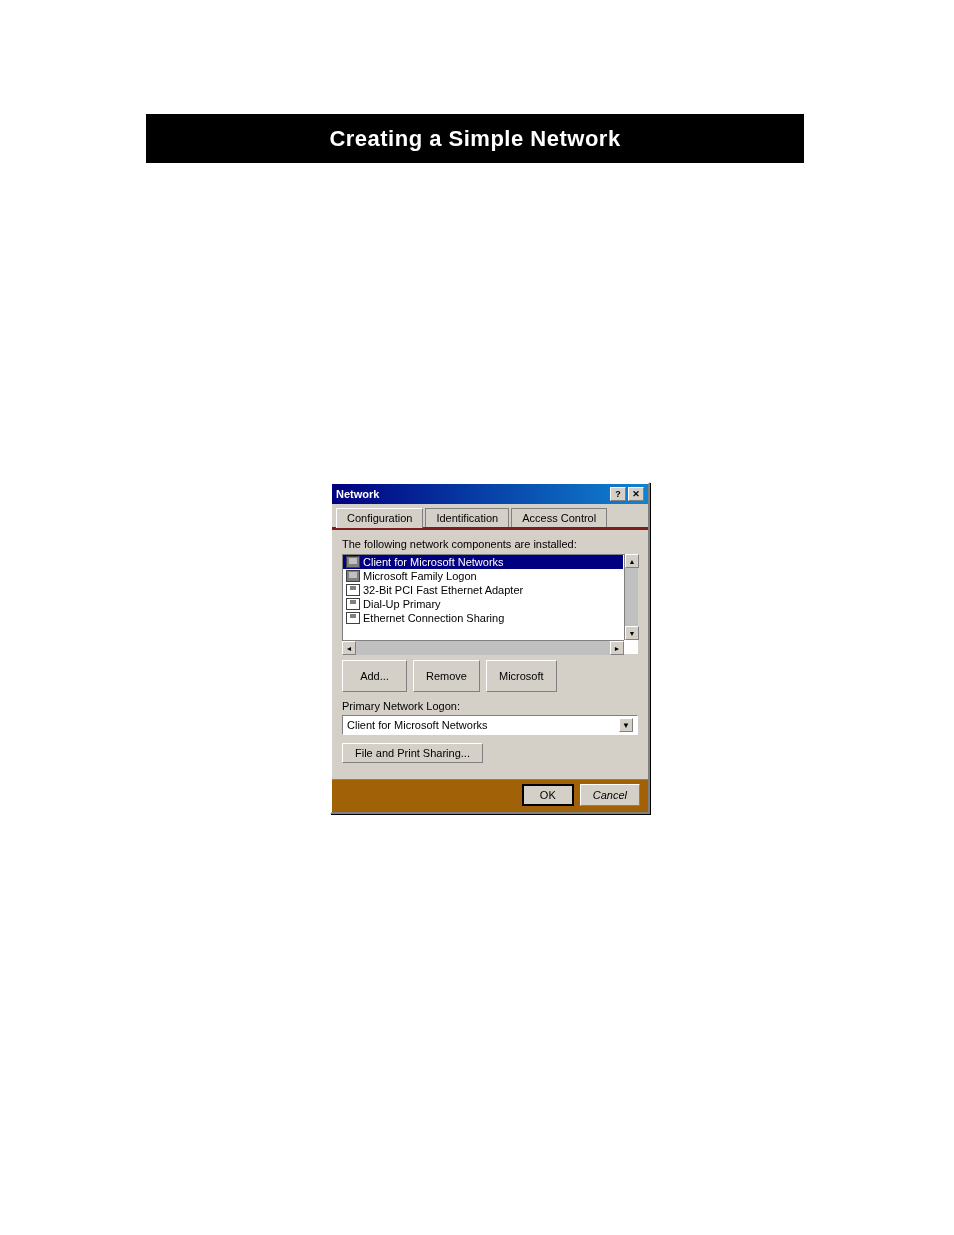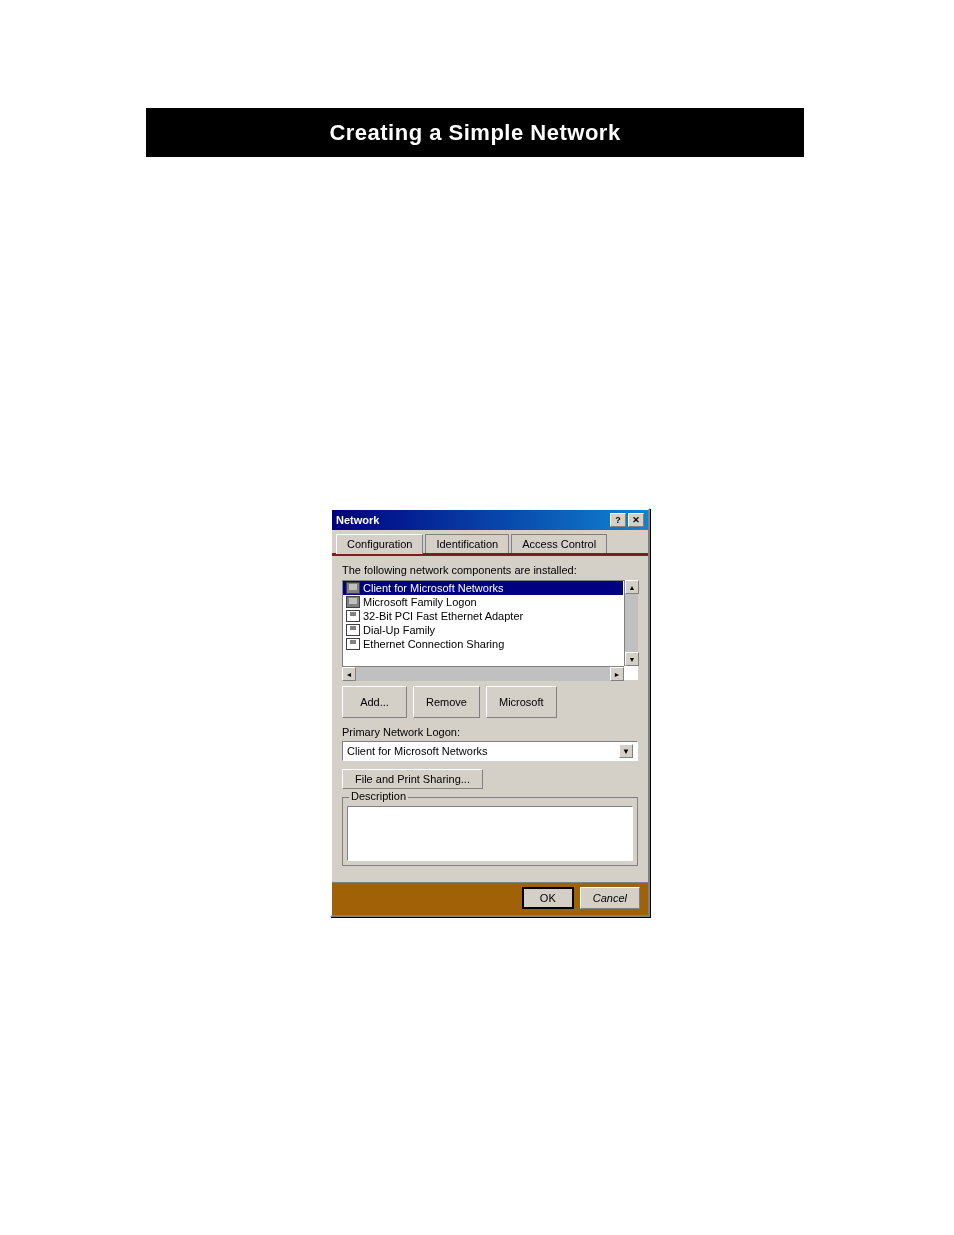--- a/index.html
+++ b/index.html
@@ -13,42 +13,42 @@
       height: 1235px;
       background-color: #ffffff;
       font-family: Arial, sans-serif;
       position: relative;
       overflow: hidden;
     }
 
     
     .page-header {
       position: absolute;
-      top: 108px;
+      top: 114px;
       left: 146px;
       width: 658px;
       height: 49px;
       background-color: #000000;
       display: flex;
       align-items: center;
       justify-content: center;
     }
 
     .page-title {
       color: #ffffff;
       font-size: 22px;
       font-weight: bold;
       font-family: Arial, sans-serif;
       letter-spacing: 0.5px;
     }
 
     
     .dialog-container {
       position: absolute;
-      top: 508px;
+      top: 482px;
       left: 330px;
       width: 320px;
     }
 
     .dialog-window {
       background-color: #d4d0c8;
       border: 2px solid #ffffff;
       border-right-color: #808080;
       border-bottom-color: #808080;
       box-shadow: 1px 1px 0px #000000;
@@ -403,21 +403,21 @@
           <div class="list-item">
             <span class="icon-box icon-box-client"></span>
             <span>Microsoft Family Logon</span>
           </div>
           <div class="list-item">
             <span class="icon-box icon-box-network"></span>
             <span>32-Bit PCI Fast Ethernet Adapter</span>
           </div>
           <div class="list-item">
             <span class="icon-box icon-box-network"></span>
-            <span>Dial-Up Family</span>
+            <span>Dial-Up Primary</span>
           </div>
           <div class="list-item">
             <span class="icon-box icon-box-network"></span>
             <span>Ethernet Connection Sharing</span>
           </div>
         </div>
 
         <div style="position:absolute; right:0; top:0; width:14px; height:86px; background:#d4d0c8; border-left:1px solid #808080; display:flex; flex-direction:column;">
           <div class="scroll-btn">▲</div>
           <div class="scroll-track"></div>
@@ -440,24 +440,20 @@
       <div class="logon-label">Primary Network Logon:</div>
       <div class="logon-dropdown">
         <span>Client for Microsoft Networks</span>
         <div class="dropdown-arrow">▼</div>
       </div>
 
       <div style="margin-bottom:8px;">
         <button class="file-sharing-btn">File and Print Sharing...</button>
       </div>
 
-      <div class="description-group">
-        <span class="description-legend">Description</span>
-        <div class="description-box"></div>
-      </div>
 
     </div>
 
     <div class="ok-cancel-row">
       <button class="ok-btn">OK</button>
       <button class="cancel-btn">Cancel</button>
     </div>
 
   </div>
 </div>

